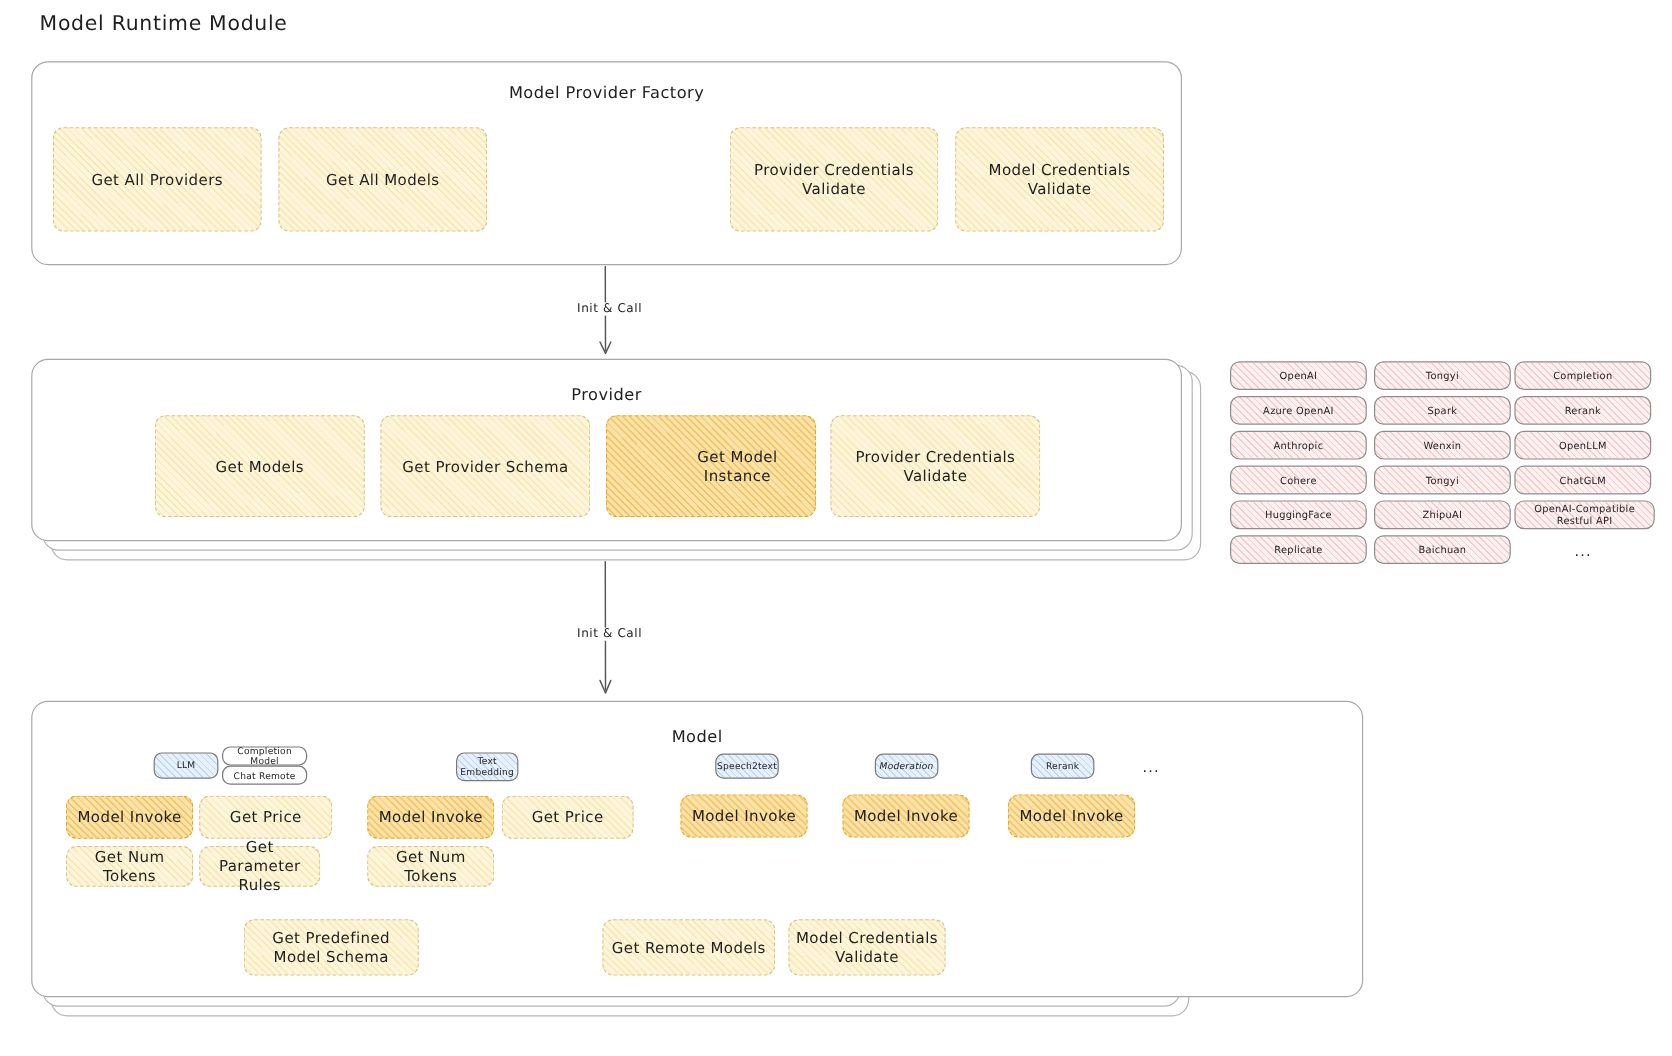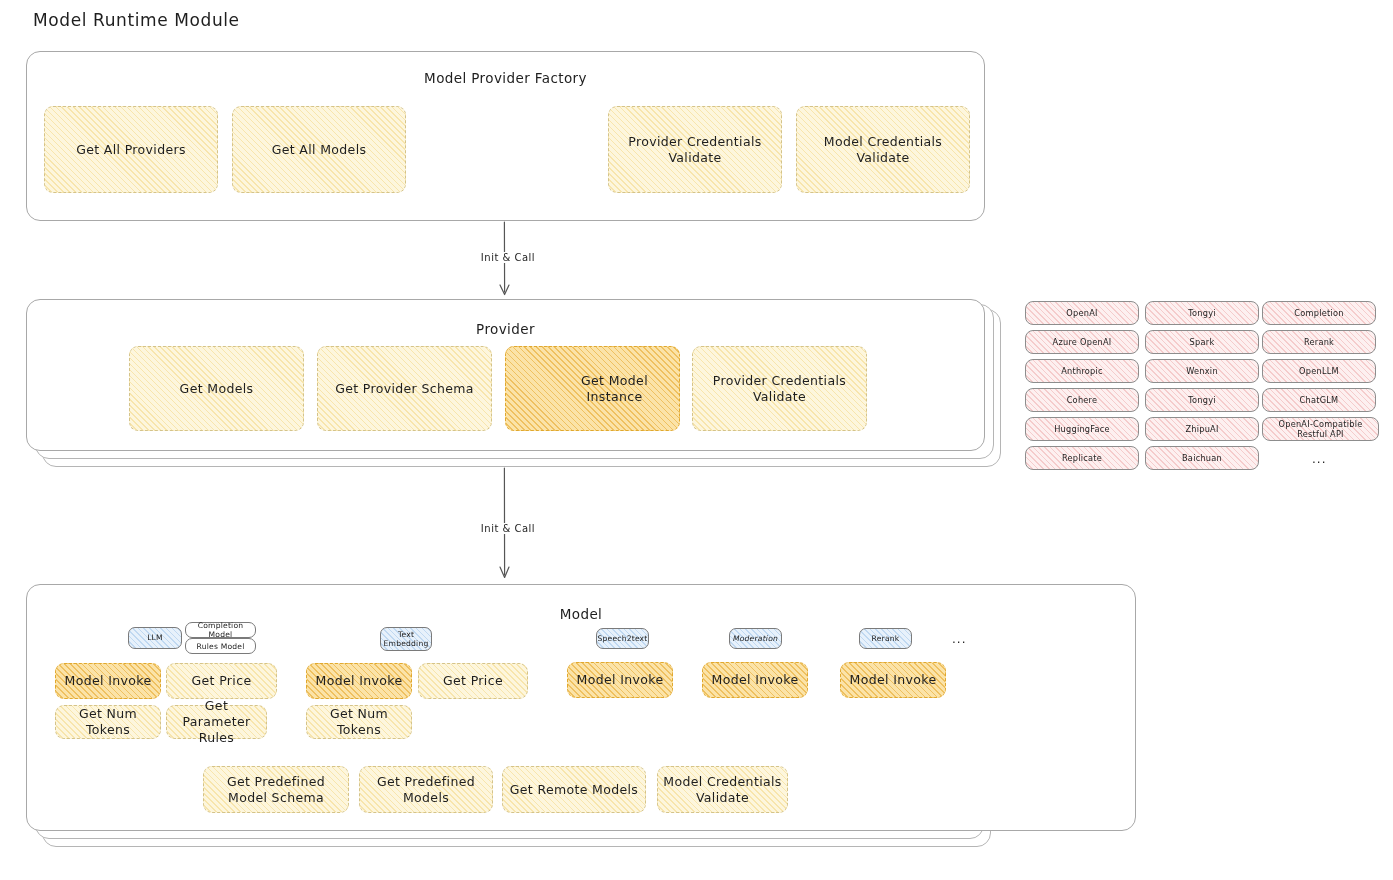--- a/index.html
+++ b/index.html
@@ -214,21 +214,21 @@
   <div class="arrow-label" style="left:460px; top:523px; width:90px;">Init &amp; Call</div>
 
   <div class="panel shadowlayer" style="left:42px; top:594px; width:949px; height:253px;"></div>
   <div class="panel shadowlayer" style="left:35px; top:589px; width:949px; height:250px;"></div>
   <div class="panel" style="left:26px; top:584px; width:1110px; height:247px;">
     <div class="panel-title" style="top:21px;">Model</div>
   </div>
 
   <div class="bbox" style="left:128px; top:627px; width:54px; height:22px;">LLM</div>
   <div class="wbox" style="left:185px; top:622px; width:71px; height:16px;">Completion Model</div>
-  <div class="wbox" style="left:185px; top:638px; width:71px; height:16px;">Rules Model</div>
+  <div class="wbox" style="left:185px; top:638px; width:71px; height:16px;">Chat Remote</div>
 
   <div class="ybox strong" style="left:55px; top:663px; width:106px; height:36px;">Model Invoke</div>
   <div class="ybox" style="left:166px; top:663px; width:111px; height:36px;">Get Price</div>
   <div class="ybox" style="left:55px; top:705px; width:106px; height:34px;">Get Num Tokens</div>
   <div class="ybox" style="left:166px; top:705px; width:101px; height:34px;">Get Parameter Rules</div>
 
   <div class="bbox" style="left:380px; top:627px; width:52px; height:24px;">Text Embedding</div>
   <div class="ybox strong" style="left:306px; top:663px; width:106px; height:36px;">Model Invoke</div>
   <div class="ybox" style="left:418px; top:663px; width:110px; height:36px;">Get Price</div>
   <div class="ybox" style="left:306px; top:705px; width:106px; height:34px;">Get Num Tokens</div>
@@ -238,17 +238,16 @@
 
   <div class="bbox" style="left:729px; top:628px; width:53px; height:21px;font-style:italic;">Moderation</div>
   <div class="ybox strong" style="left:702px; top:662px; width:106px; height:36px;">Model Invoke</div>
 
   <div class="bbox" style="left:859px; top:628px; width:53px; height:21px;">Rerank</div>
   <div class="ybox strong" style="left:840px; top:662px; width:106px; height:36px;">Model Invoke</div>
 
   <div class="ellipsis" style="left:952px; top:632px;">...</div>
 
   <div class="ybox" style="left:203px; top:766px; width:146px; height:47px;">Get Predefined Model Schema</div>
-  <div class="ybox" style="left:359px; top:766px; width:134px; height:47px;">Get Predefined Models</div>
   <div class="ybox" style="left:502px; top:766px; width:144px; height:47px;">Get Remote Models</div>
   <div class="ybox" style="left:657px; top:766px; width:131px; height:47px;">Model Credentials Validate</div>
 
 </div>
 
 </body></html>

